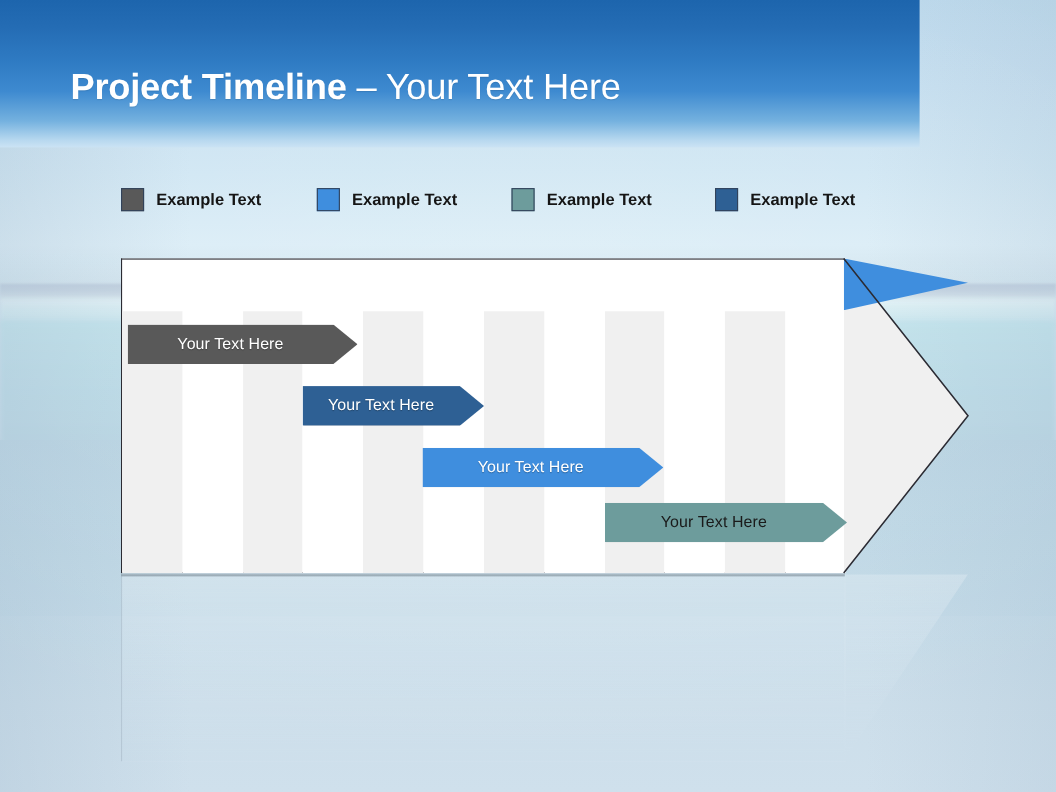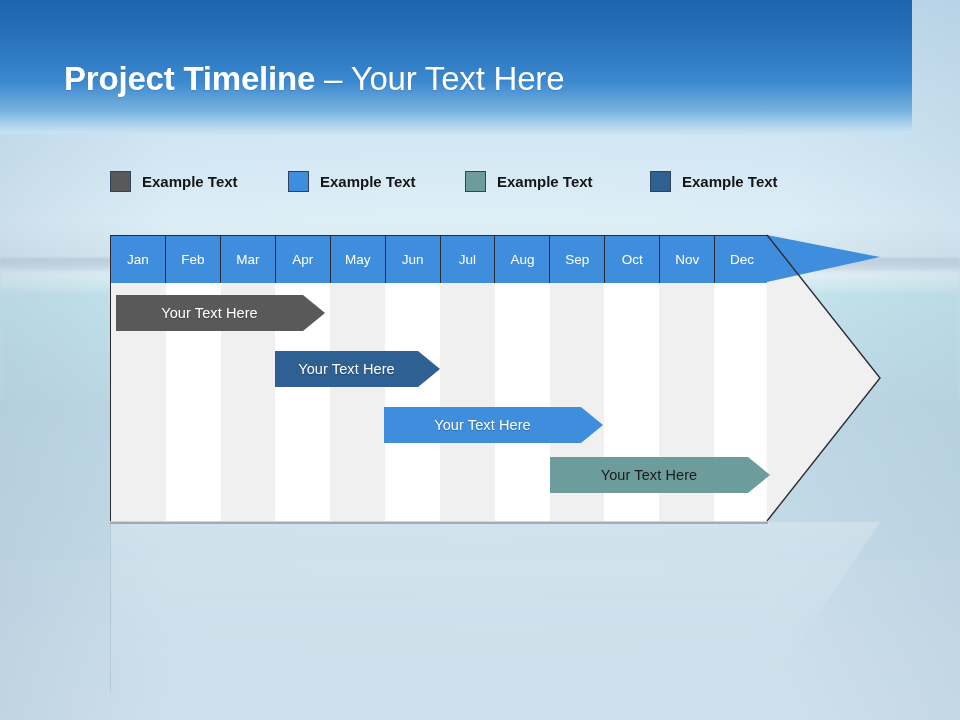--- a/index.html
+++ b/index.html
@@ -73,21 +73,21 @@
     width: 960px; height: 720px;
     background:
       radial-gradient(120% 80% at 50% 40%, rgba(255,255,255,.18) 0%, rgba(255,255,255,0) 70%),
       linear-gradient(90deg, rgba(160,185,205,.30) 0%, rgba(255,255,255,0) 18%, rgba(255,255,255,0) 82%, rgba(160,185,205,.22) 100%);
   }
 
   
   .title-band {
     position: absolute;
     left: 0; top: 0;
-    width: 912px; height: 134px;
+    width: 836px; height: 134px;
     background: linear-gradient(180deg,
       #1d65ad 0%,
       #246cb4 18%,
       #2f7bc3 42%,
       #3e8ad0 62%,
       #74b1df 82%,
       #b7d8ef 95%,
       #cbe3f4 100%);
   }
   .title-text {
@@ -330,34 +330,20 @@
           <div class="tl-col" style="background: rgb(255, 255, 255);"></div>
           <div class="tl-col shaded" style="background: rgb(240, 240, 240);"></div>
           <div class="tl-col" style="background: rgb(255, 255, 255);"></div>
           <div class="tl-col shaded" style="background: rgb(240, 240, 240);"></div>
           <div class="tl-col" style="background: rgb(255, 255, 255);"></div>
           <div class="tl-col shaded" style="background: rgb(240, 240, 240);"></div>
           <div class="tl-col" style="background: rgb(255, 255, 255);"></div>
           <div class="tl-col shaded" style="background: rgb(240, 240, 240);"></div>
           <div class="tl-col" style="background: rgb(255, 255, 255);"></div>
         </div>
-      <div class="tl-head" id="tl-head">
-          <div class="tl-head-cell" style="background: rgb(63, 142, 222); color: rgb(255, 255, 255);">Jan</div>
-          <div class="tl-head-cell" style="background: rgb(63, 142, 222); color: rgb(255, 255, 255);">Feb</div>
-          <div class="tl-head-cell" style="background: rgb(63, 142, 222); color: rgb(255, 255, 255);">Mar</div>
-          <div class="tl-head-cell" style="background: rgb(63, 142, 222); color: rgb(255, 255, 255);">Apr</div>
-          <div class="tl-head-cell" style="background: rgb(63, 142, 222); color: rgb(255, 255, 255);">May</div>
-          <div class="tl-head-cell" style="background: rgb(63, 142, 222); color: rgb(255, 255, 255);">Jun</div>
-          <div class="tl-head-cell" style="background: rgb(63, 142, 222); color: rgb(255, 255, 255);">Jul</div>
-          <div class="tl-head-cell" style="background: rgb(63, 142, 222); color: rgb(255, 255, 255);">Aug</div>
-          <div class="tl-head-cell" style="background: rgb(63, 142, 222); color: rgb(255, 255, 255);">Sep</div>
-          <div class="tl-head-cell" style="background: rgb(63, 142, 222); color: rgb(255, 255, 255);">Oct</div>
-          <div class="tl-head-cell" style="background: rgb(63, 142, 222); color: rgb(255, 255, 255);">Nov</div>
-          <div class="tl-head-cell" style="background: rgb(63, 142, 222); color: rgb(255, 255, 255);">Dec</div>
-        </div>
     </div>
 
     <div class="tl-point">
       <div class="tl-point-fill"></div>
       <div class="tl-point-blue"></div>
       <svg width="113" height="286" viewBox="0 0 113 286">
         <polyline points="0,0 113,143 0,286" fill="none" stroke="#2b2b33" stroke-width="1.4"></polyline>
       </svg>
     </div>
 

